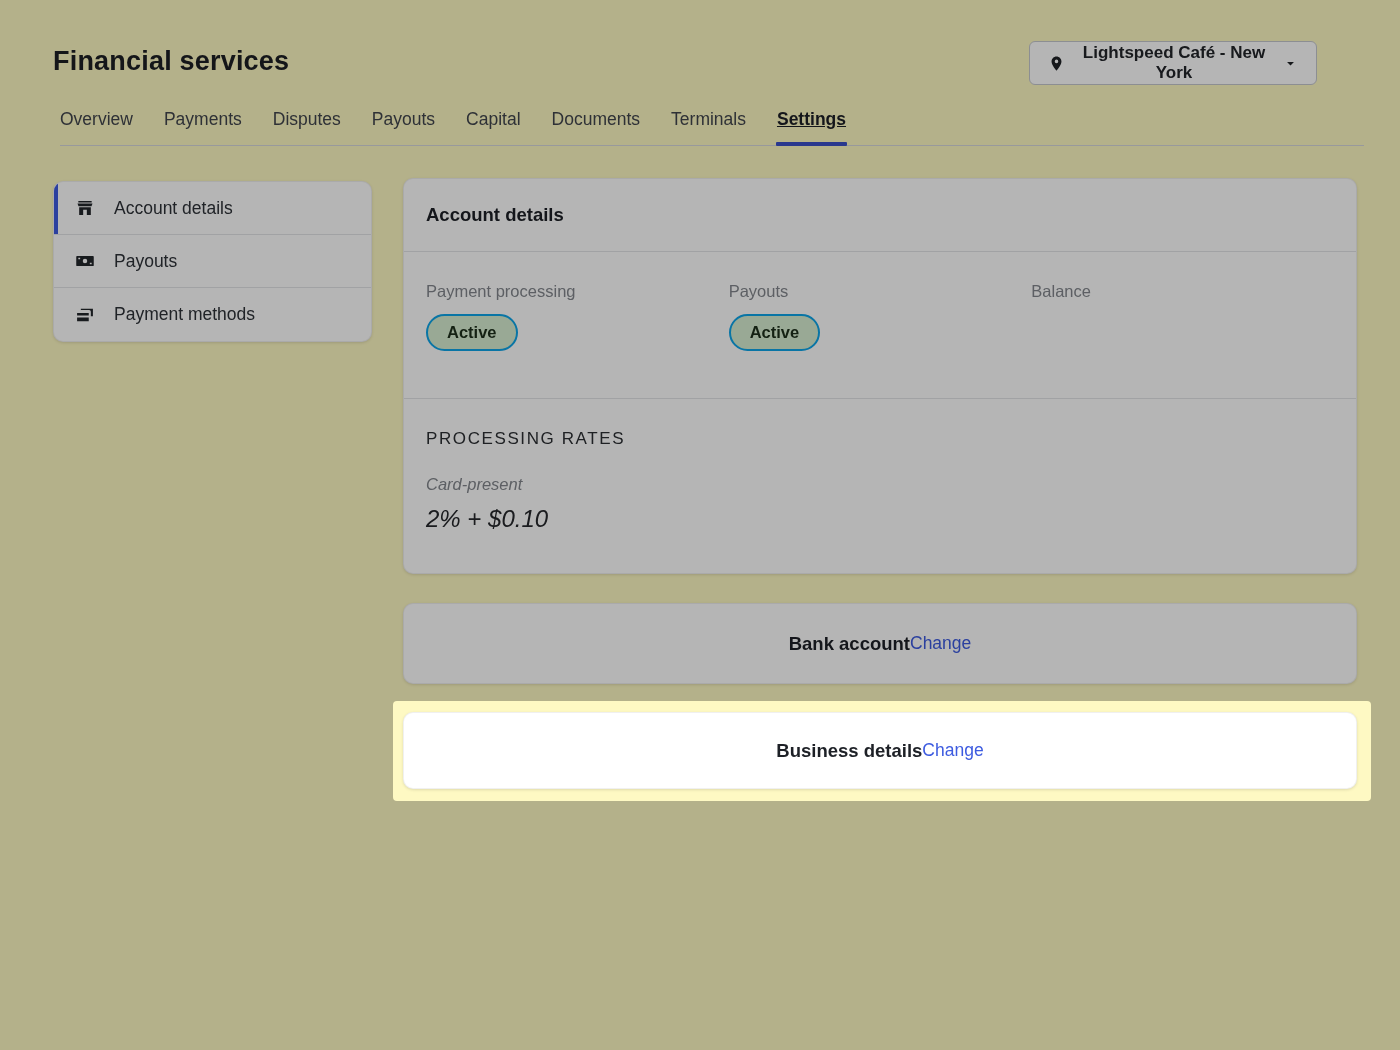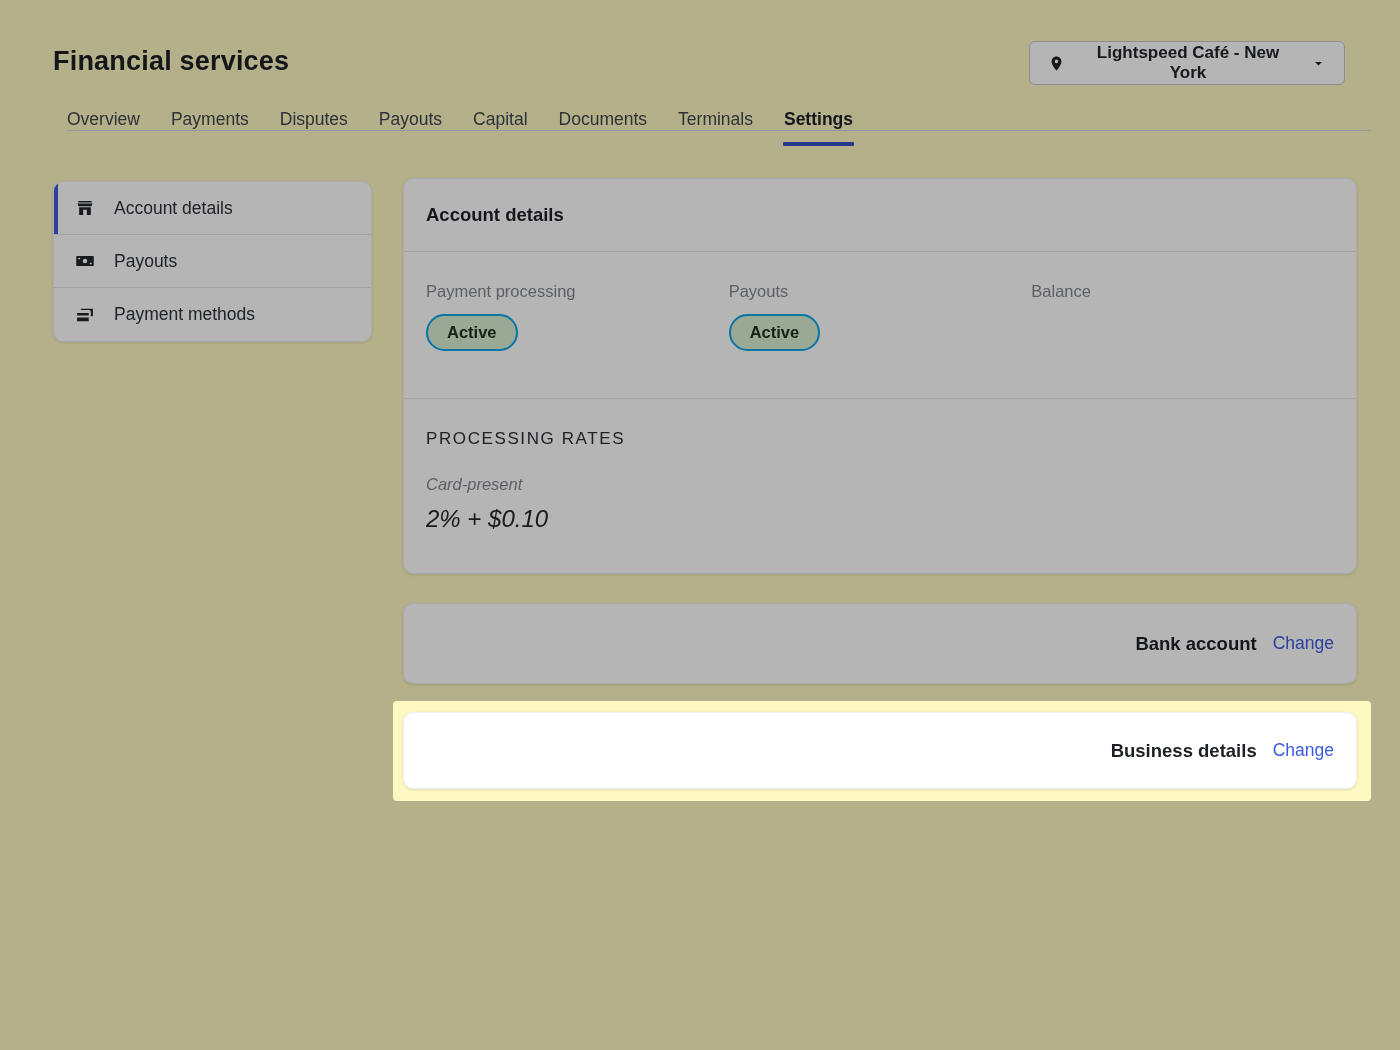--- a/index.html
+++ b/index.html
@@ -20,54 +20,55 @@
     font-size: 27px;
     font-weight: 800;
     color: #1d1f24;
     letter-spacing: 0.2px;
   }
 
   
   .location-btn {
     position: absolute;
     left: 1029px; top: 41px;
-    width: 316px; height: 44px;
+    width: 288px; height: 44px;
     background: #ffffff;
     border: 1px solid #c6c9ce;
     border-radius: 6px;
     display: flex;
     align-items: center;
     padding: 0 18px;
     gap: 12px;
     font-size: 17px;
     font-weight: 700;
     color: #22252a;
     cursor: pointer;
   }
   .location-btn .loc-label { flex: 1; text-align: center; }
   .location-btn svg { flex: 0 0 auto; }
 
   
   .tabs {
     position: absolute;
-    left: 67px; top: 109px;
+    left: 60px; top: 109px;
     width: 1304px;
     display: flex;
     gap: 31px;
     border-bottom: 1px solid #d6d8dc;
+    padding-bottom: 15px;
   }
   .tab {
     position: relative;
     font-size: 17.5px;
     color: #42464d;
     text-decoration: none;
     cursor: pointer;
     white-space: nowrap;
   }
-  .tab.active { font-weight: 700; color: #1d2026; }
+  .tab.active { font-weight: 700; color: #1d2026; text-decoration: underline; }
   .tab.active::after {
     content: "";
     position: absolute;
     left: -1px; right: -1px;
     bottom: -16px;
     height: 4px;
     background: #3a50c8;
     border-radius: 1px;
   }
 
@@ -174,23 +175,22 @@
   }
   .rate-value {
     font-size: 24px;
     color: #26282c;
   }
   .rate-item .field-label { margin-bottom: 11px; }
 
   .row-card {
     display: flex;
     align-items: center;
-    justify-content: flex-end;
+    justify-content: center;
     padding: 0 22px;
-    gap: 16px;
   }
   #card-bank { top: 603px; height: 81px; }
   #card-business { top: 712px; height: 77px; }
   .row-card-title {
     font-size: 18.5px;
     font-weight: 700;
     color: #1d2026;
   }
   .change-link {
     font-size: 17.5px;

